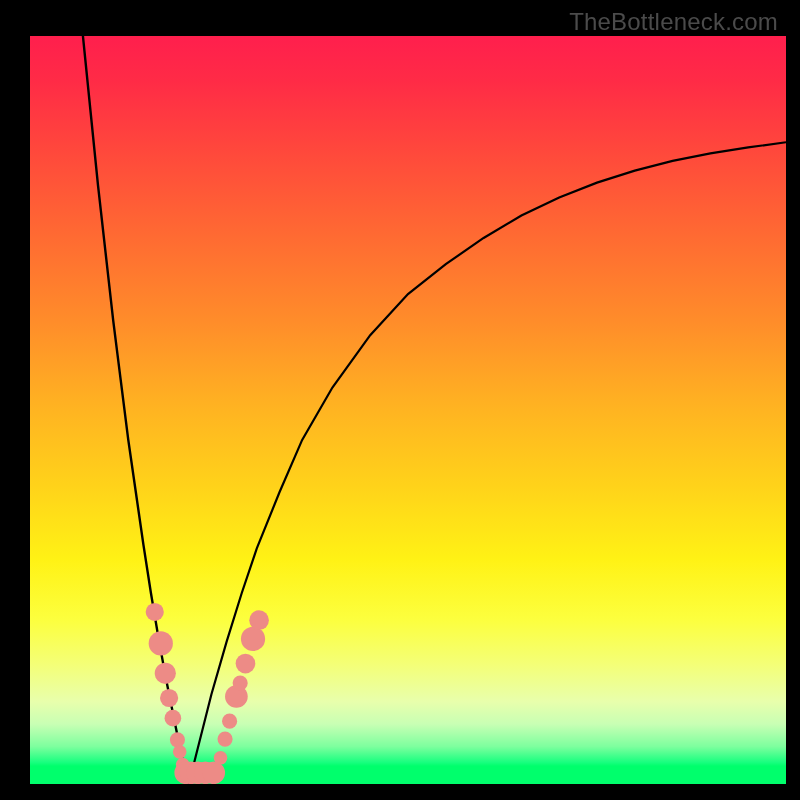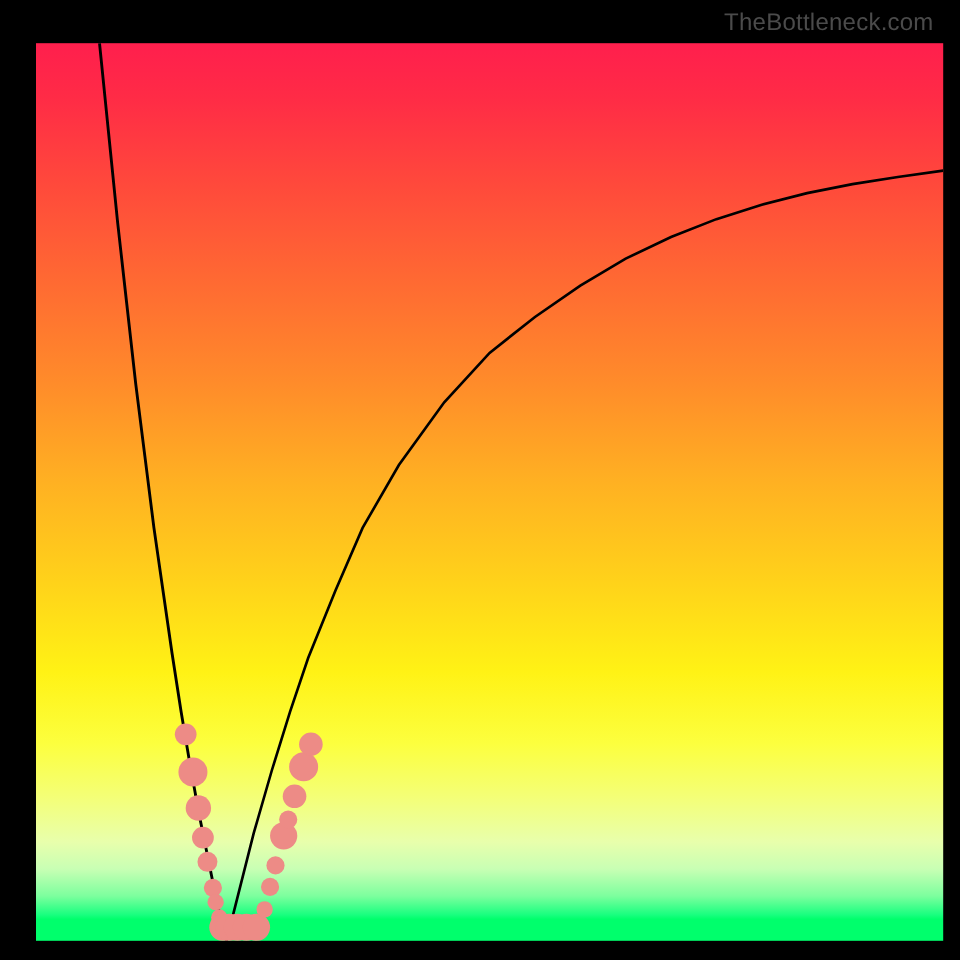--- a/index.html
+++ b/index.html
@@ -3,21 +3,21 @@
 <meta charset="utf-8">
 <style>
   * { margin: 0; padding: 0; box-sizing: border-box; }
   html, body { width: 800px; height: 800px; overflow: hidden; }
   body { background: #000; position: relative; }
   .watermark {
     position: absolute;
     top: 8px;
     right: 22px;
     font-family: Arial, Helvetica, sans-serif;
-    font-size: 20px;
+    font-size: 24px;
     color: #4b4b4b;
     font-weight: 500;
     letter-spacing: 0.2px;
     z-index: 10;
   }
   .plot-area {
     position: absolute;
     left: 30px;
     top: 36px;
     width: 756px;

